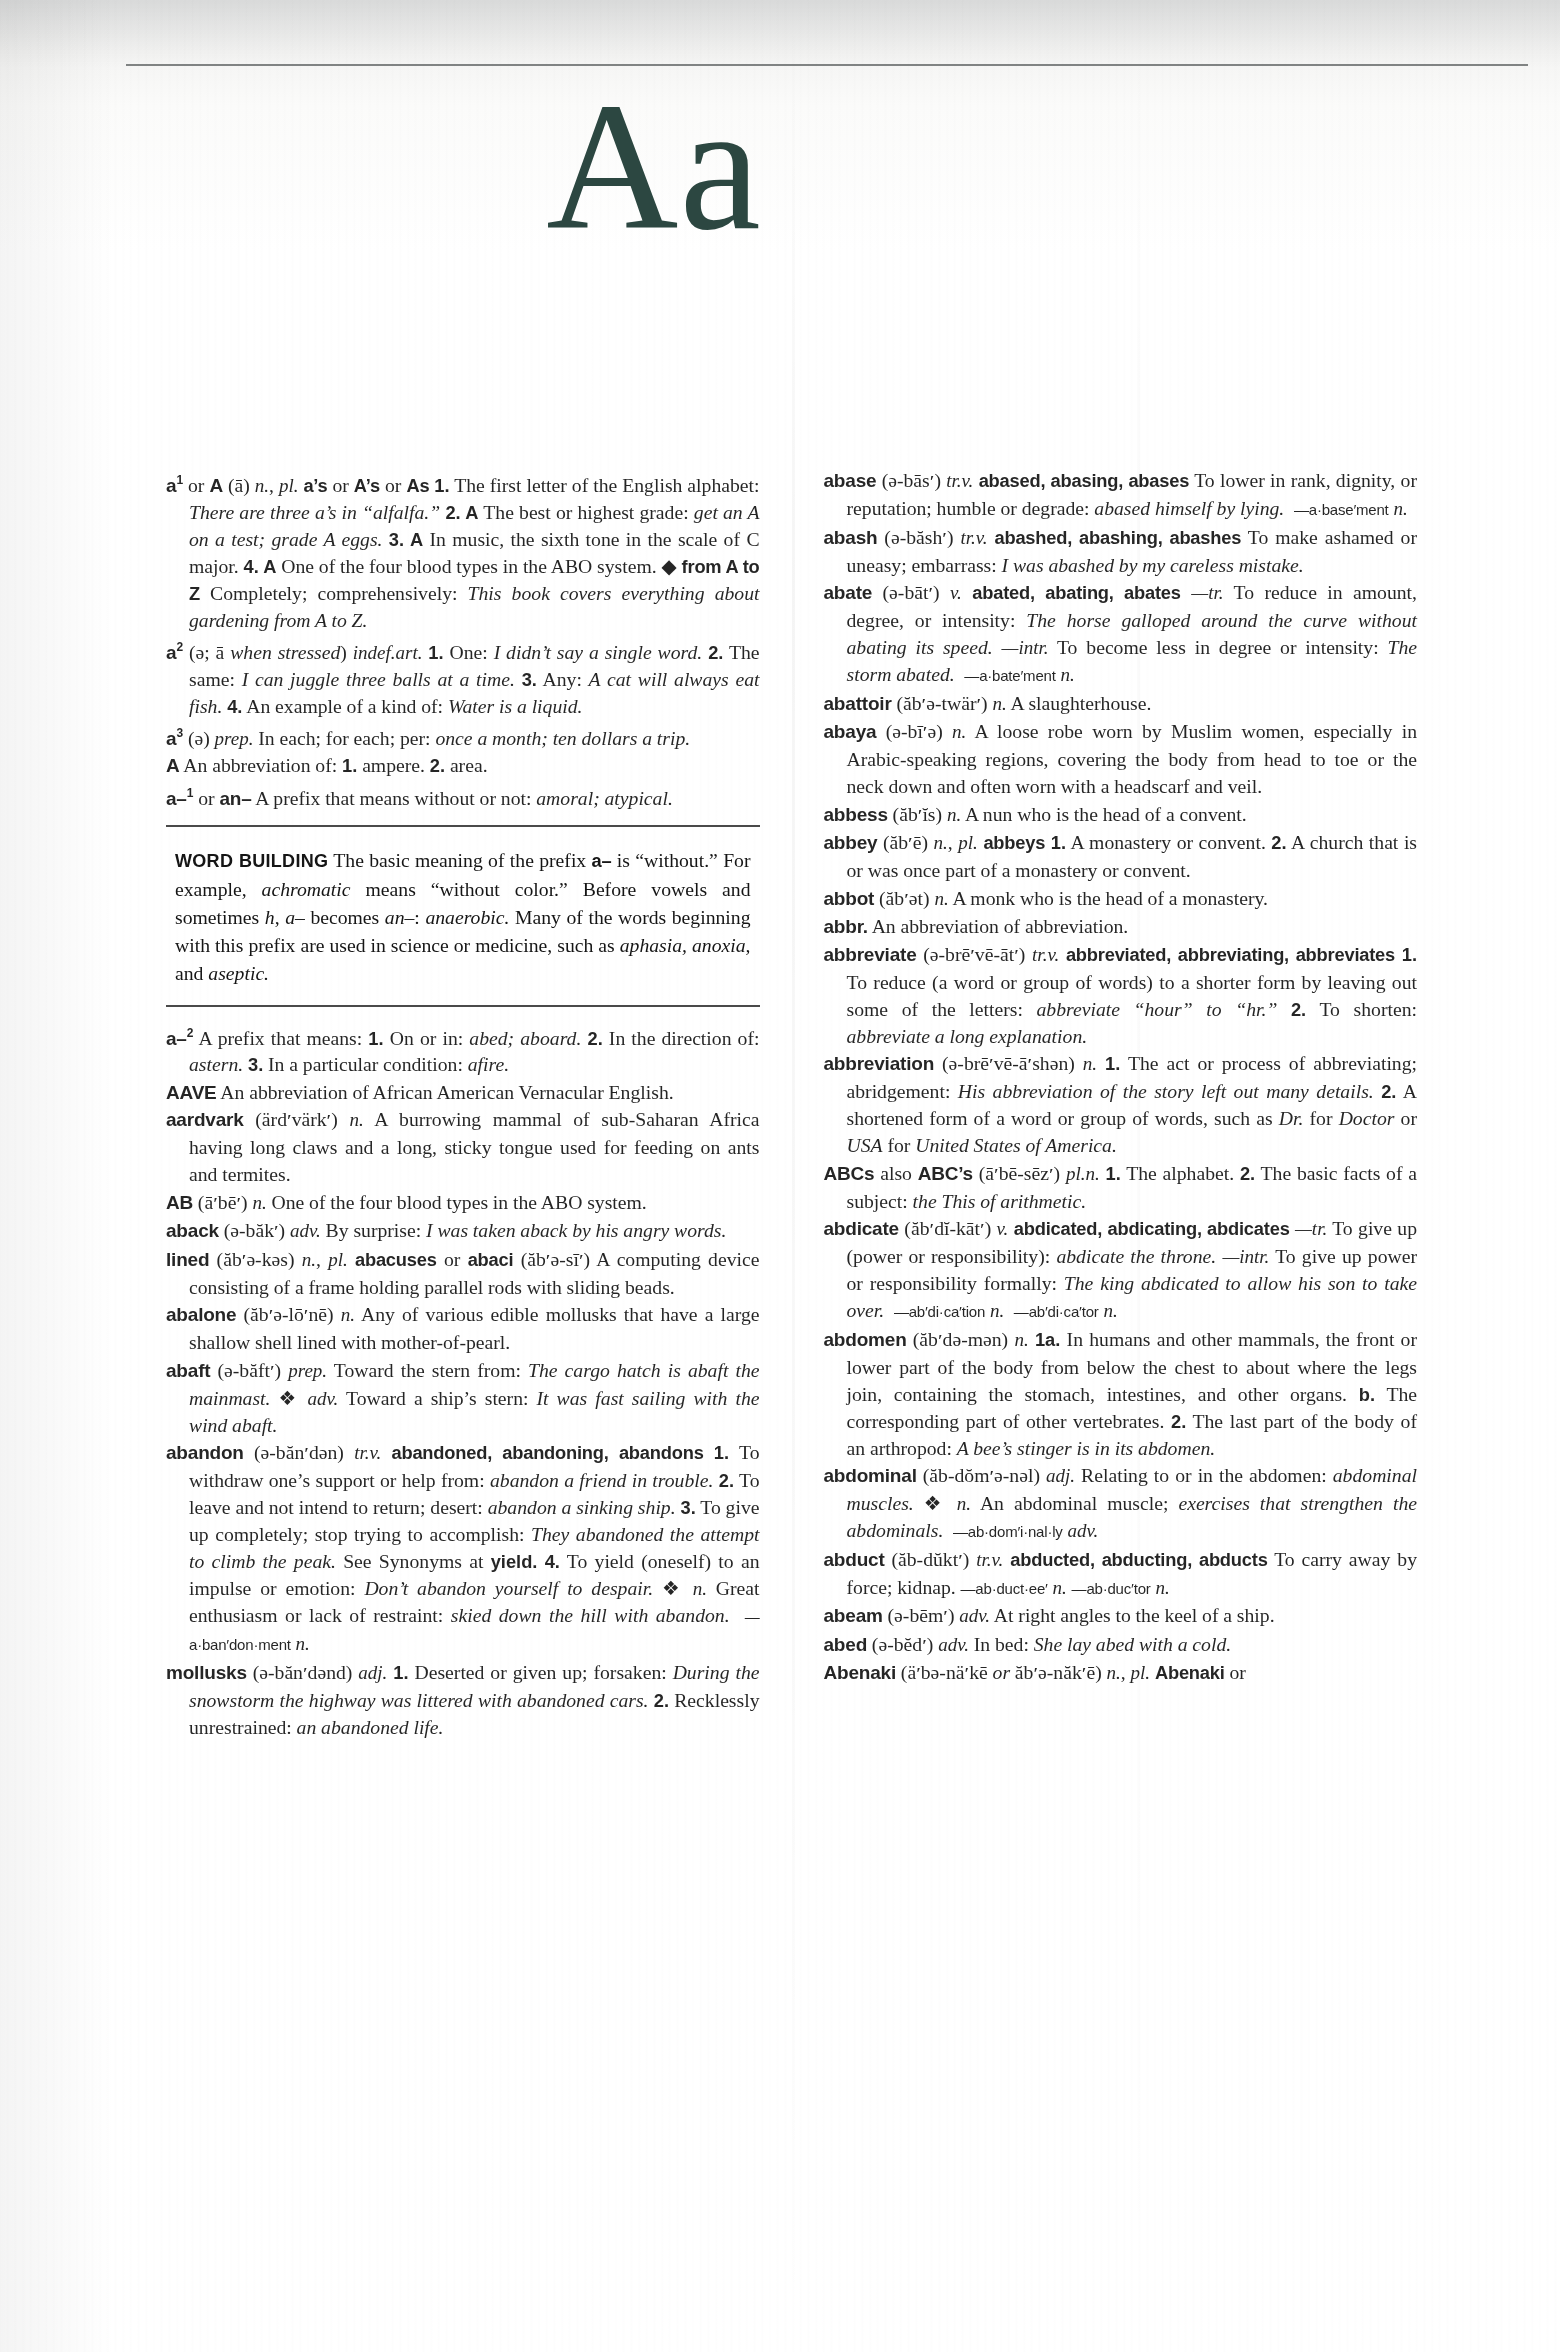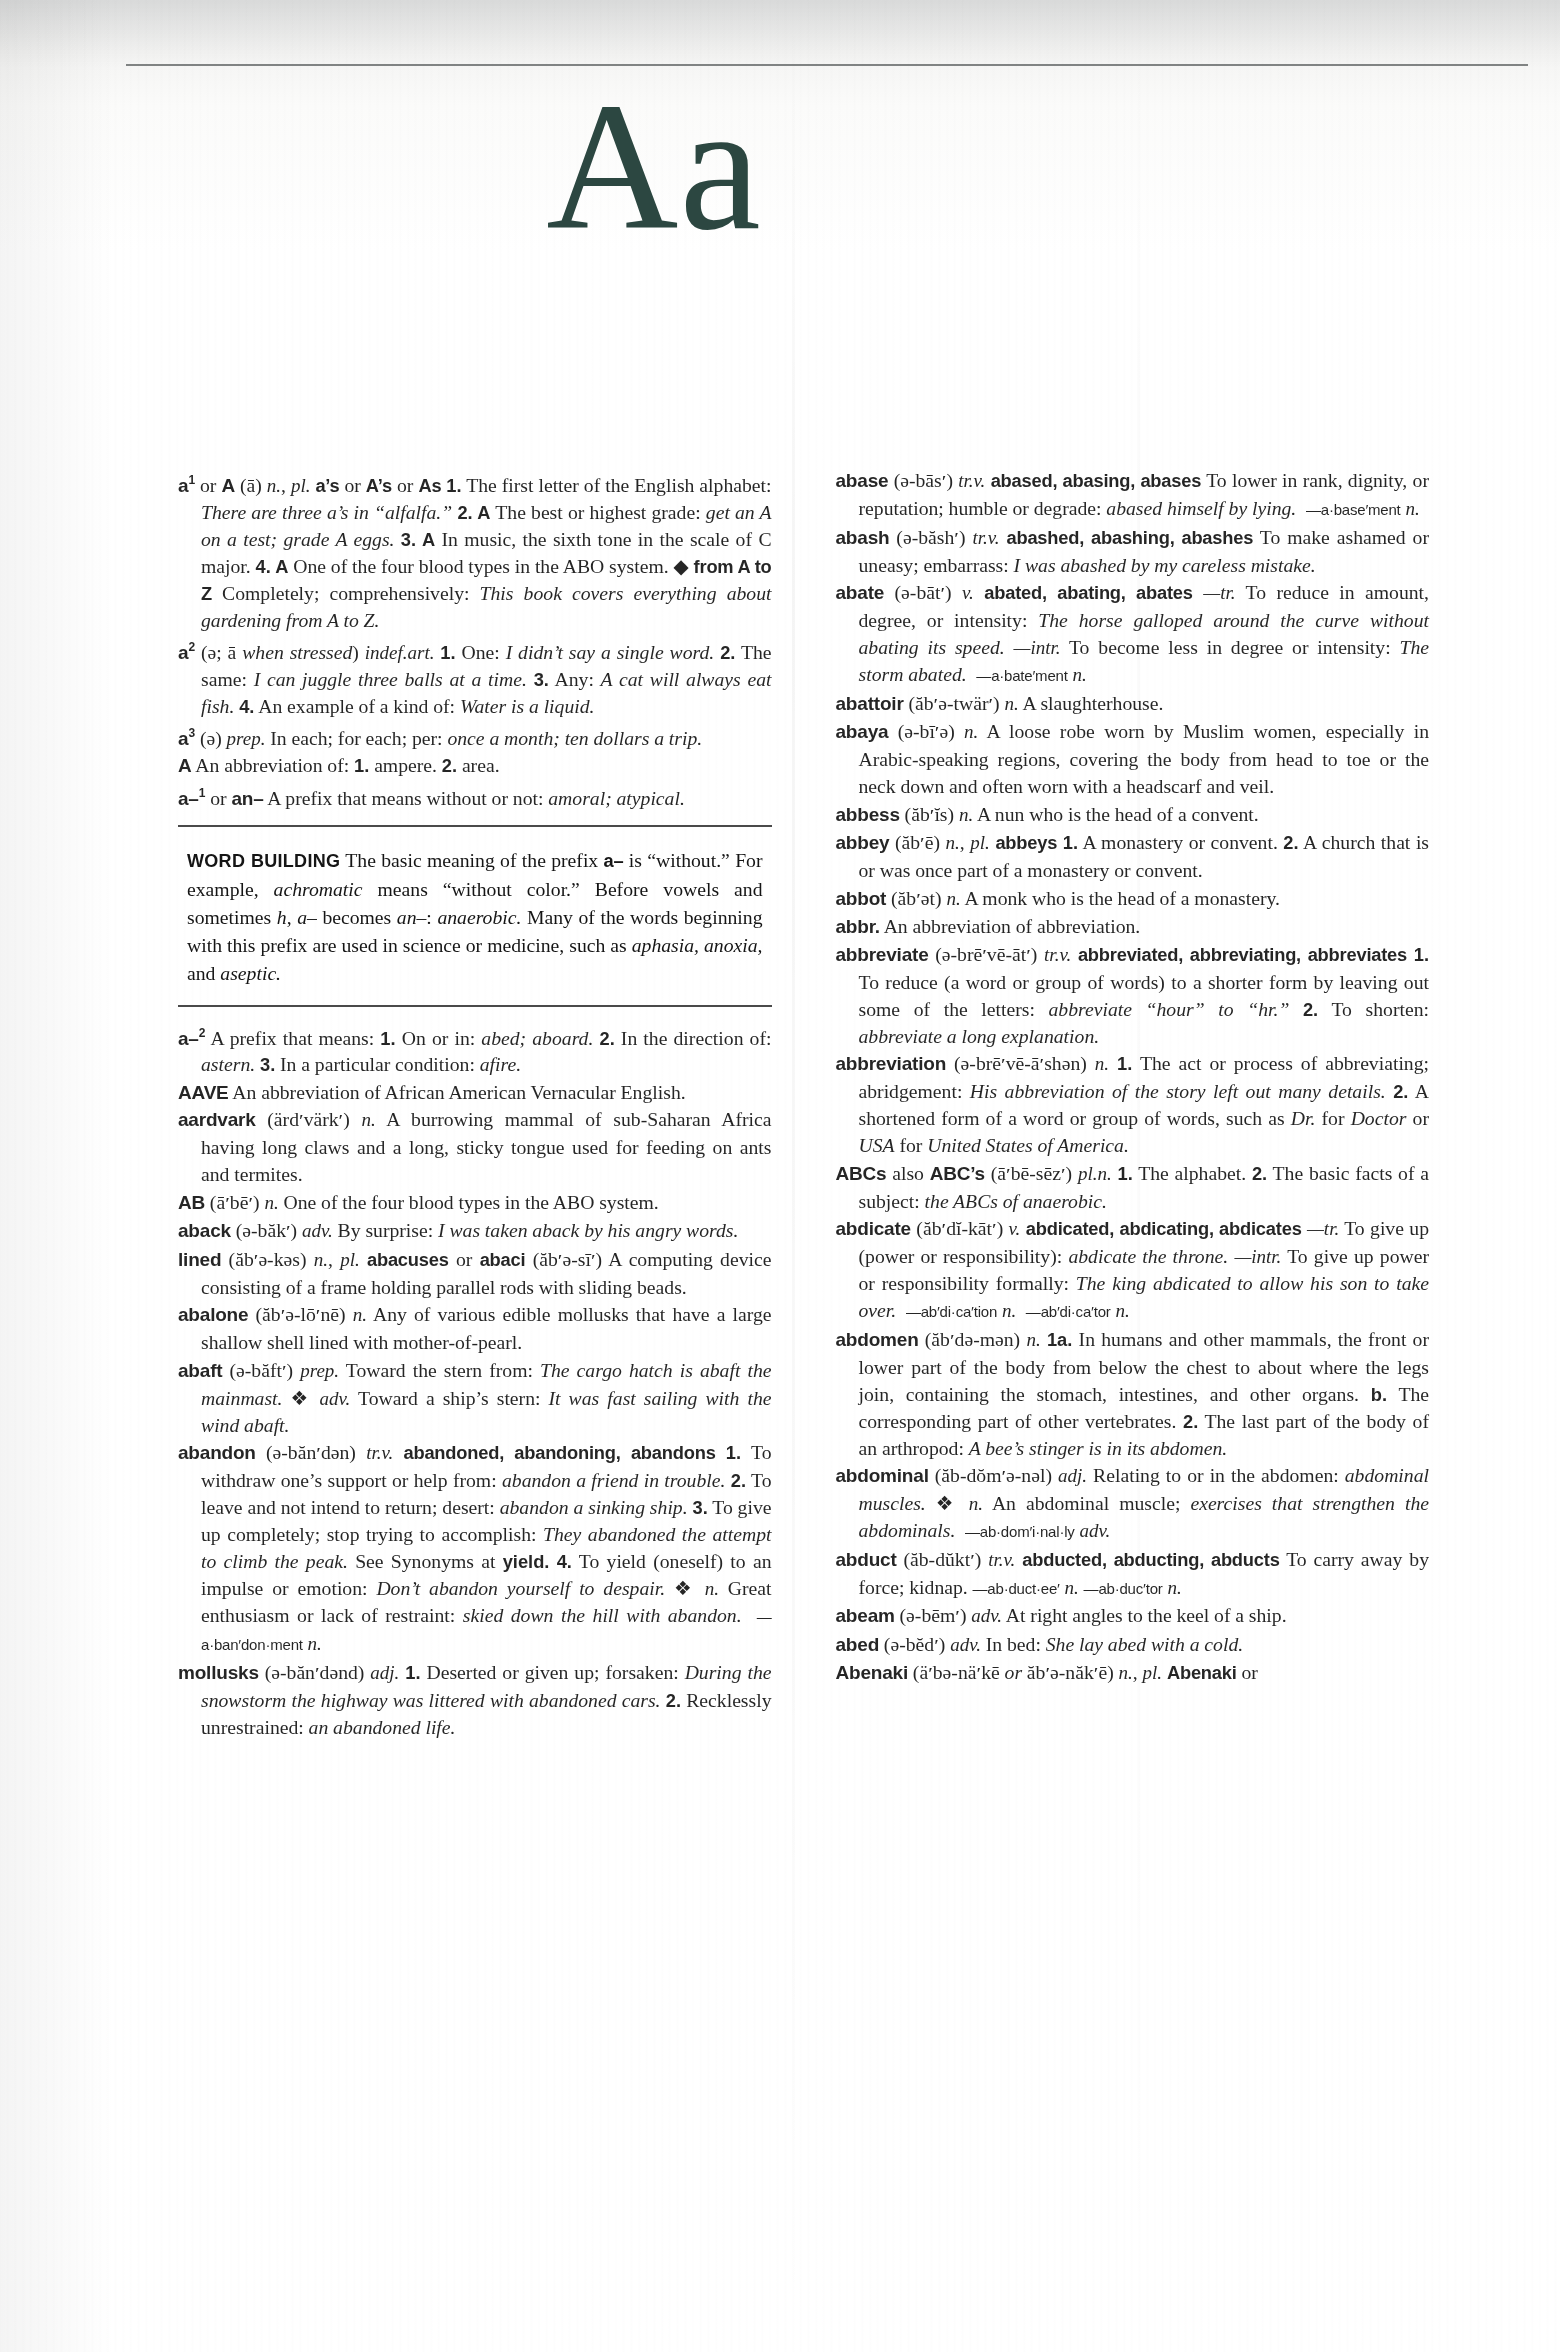--- a/index.html
+++ b/index.html
@@ -74,21 +74,21 @@
     font-family: "Liberation Serif", "DejaVu Serif", serif;
     font-size: 183px;
     line-height: 1;
     letter-spacing: 1px;
     color: #2c4741;
   }
 
   
   #columns {
     position: absolute;
-    left: 178px;
+    left: 166px;
     top: 467px;
     width: 1251px;
     display: flex;
     gap: 64px;
   }
   .col {
     width: 597px;
   }
 
   .entry {
@@ -189,21 +189,21 @@
           <p class="entry inkfade"><span class="hw">abash</span> (ə-băsh<span class="dia">′</span>) <span class="pos">tr.v.</span> <span class="infl">abashed, abashing, abashes</span> To make ashamed or uneasy; embarrass: <span class="ex">I was abashed by my careless mistake.</span></p>
           <p class="entry inkfade"><span class="hw">abate</span> (ə-bāt<span class="dia">′</span>) <span class="pos">v.</span> <span class="infl">abated, abating, abates</span> <span class="pos">—tr.</span> To reduce in amount, degree, or intensity: <span class="ex">The horse galloped around the curve without abating its speed.</span> <span class="pos">—intr.</span> To become less in degree or intensity: <span class="ex">The storm abated.</span> &nbsp;<span class="der">—a·bate′ment</span> <span class="pos">n.</span></p>
           <p class="entry inkfade"><span class="hw">abattoir</span> (ăb<span class="dia">′</span>ə-twär<span class="dia">′</span>) <span class="pos">n.</span> A slaughterhouse.</p>
           <p class="entry inkfade"><span class="hw">abaya</span> (ə-bī<span class="dia">′</span>ə) <span class="pos">n.</span> A loose robe worn by Muslim women, especially in Arabic-speaking regions, covering the body from head to toe or the neck down and often worn with a headscarf and veil.</p>
           <p class="entry inkfade"><span class="hw">abbess</span> (ăb<span class="dia">′</span>ĭs) <span class="pos">n.</span> A nun who is the head of a convent.</p>
           <p class="entry inkfade"><span class="hw">abbey</span> (ăb<span class="dia">′</span>ē) <span class="pos">n.</span>, <span class="pos">pl.</span> <span class="infl">abbeys</span> <span class="num">1.</span> A monastery or convent. <span class="num">2.</span> A church that is or was once part of a monastery or convent.</p>
           <p class="entry inkfade"><span class="hw">abbot</span> (ăb<span class="dia">′</span>ət) <span class="pos">n.</span> A monk who is the head of a monastery.</p>
           <p class="entry inkfade"><span class="hw">abbr.</span> An abbreviation of abbreviation.</p>
           <p class="entry inkfade"><span class="hw">abbreviate</span> (ə-brē<span class="dia">′</span>vē-āt<span class="dia">′</span>) <span class="pos">tr.v.</span> <span class="infl">abbreviated, abbreviating, abbreviates</span> <span class="num">1.</span> To reduce (a word or group of words) to a shorter form by leaving out some of the letters: <span class="ex">abbreviate “hour” to “hr.”</span> <span class="num">2.</span> To shorten: <span class="ex">abbreviate a long explanation.</span></p>
           <p class="entry inkfade"><span class="hw">abbreviation</span> (ə-brē<span class="dia">′</span>vē-ā<span class="dia">′</span>shən) <span class="pos">n.</span> <span class="num">1.</span> The act or process of abbreviating; abridgement: <span class="ex">His abbreviation of the story left out many details.</span> <span class="num">2.</span> A shortened form of a word or group of words, such as <span class="ex">Dr.</span> for <span class="ex">Doctor</span> or <span class="ex">USA</span> for <span class="ex">United States of America.</span></p>
-          <p class="entry inkfade"><span class="hw">ABCs</span> also <span class="hw">ABC’s</span> (ā<span class="dia">′</span>bē-sēz<span class="dia">′</span>) <span class="pos">pl.n.</span> <span class="num">1.</span> The alphabet. <span class="num">2.</span> The basic facts of a subject: <span class="ex">the ABCs of anaerobic.</span></p>
+          <p class="entry inkfade"><span class="hw">ABCs</span> also <span class="hw">ABC’s</span> (ā<span class="dia">′</span>bē-sēz<span class="dia">′</span>) <span class="pos">pl.n.</span> <span class="num">1.</span> The alphabet. <span class="num">2.</span> The basic facts of a subject: <span class="ex">the This of arithmetic.</span></p>
           <p class="entry inkfade"><span class="hw">abdicate</span> (ăb<span class="dia">′</span>dĭ-kāt<span class="dia">′</span>) <span class="pos">v.</span> <span class="infl">abdicated, abdicating, abdicates</span> <span class="pos">—tr.</span> To give up (power or responsibility): <span class="ex">abdicate the throne.</span> <span class="pos">—intr.</span> To give up power or responsibility formally: <span class="ex">The king abdicated to allow his son to take over.</span> &nbsp;<span class="der">—ab′di·ca′tion</span> <span class="pos">n.</span> &nbsp;<span class="der">—ab′di·ca′tor</span> <span class="pos">n.</span></p>
           <p class="entry inkfade"><span class="hw">abdomen</span> (ăb<span class="dia">′</span>də-mən) <span class="pos">n.</span> <span class="num">1a.</span> In humans and other mammals, the front or lower part of the body from below the chest to about where the legs join, containing the stomach, intestines, and other organs. <span class="num">b.</span> The corresponding part of other vertebrates. <span class="num">2.</span> The last part of the body of an arthropod: <span class="ex">A bee’s stinger is in its abdomen.</span></p>
           <p class="entry inkfade"><span class="hw">abdominal</span> (ăb-dŏm<span class="dia">′</span>ə-nəl) <span class="pos">adj.</span> Relating to or in the abdomen: <span class="ex">abdominal muscles.</span> ❖ <span class="pos">n.</span> An abdominal muscle; <span class="ex">exercises that strengthen the abdominals.</span> &nbsp;<span class="der">—ab·dom′i·nal·ly</span> <span class="pos">adv.</span></p>
           <p class="entry inkfade"><span class="hw">abduct</span> (ăb-dŭkt<span class="dia">′</span>) <span class="pos">tr.v.</span> <span class="infl">abducted, abducting, abducts</span> To carry away by force; kidnap. <span class="der">—ab·duct·ee′</span> <span class="pos">n.</span> <span class="der">—ab·duc′tor</span> <span class="pos">n.</span></p>
           <p class="entry inkfade"><span class="hw">abeam</span> (ə-bēm<span class="dia">′</span>) <span class="pos">adv.</span> At right angles to the keel of a ship.</p>
           <p class="entry inkfade"><span class="hw">abed</span> (ə-bĕd<span class="dia">′</span>) <span class="pos">adv.</span> In bed: <span class="ex">She lay abed with a cold.</span></p>
           <p class="entry inkfade"><span class="hw">Abenaki</span> (ä<span class="dia">′</span>bə-nä<span class="dia">′</span>kē <span class="ex">or</span> ăb<span class="dia">′</span>ə-năk<span class="dia">′</span>ē) <span class="pos">n.</span>, <span class="pos">pl.</span> <span class="infl">Abenaki</span> or</p>
         </div>
     </div>
 

